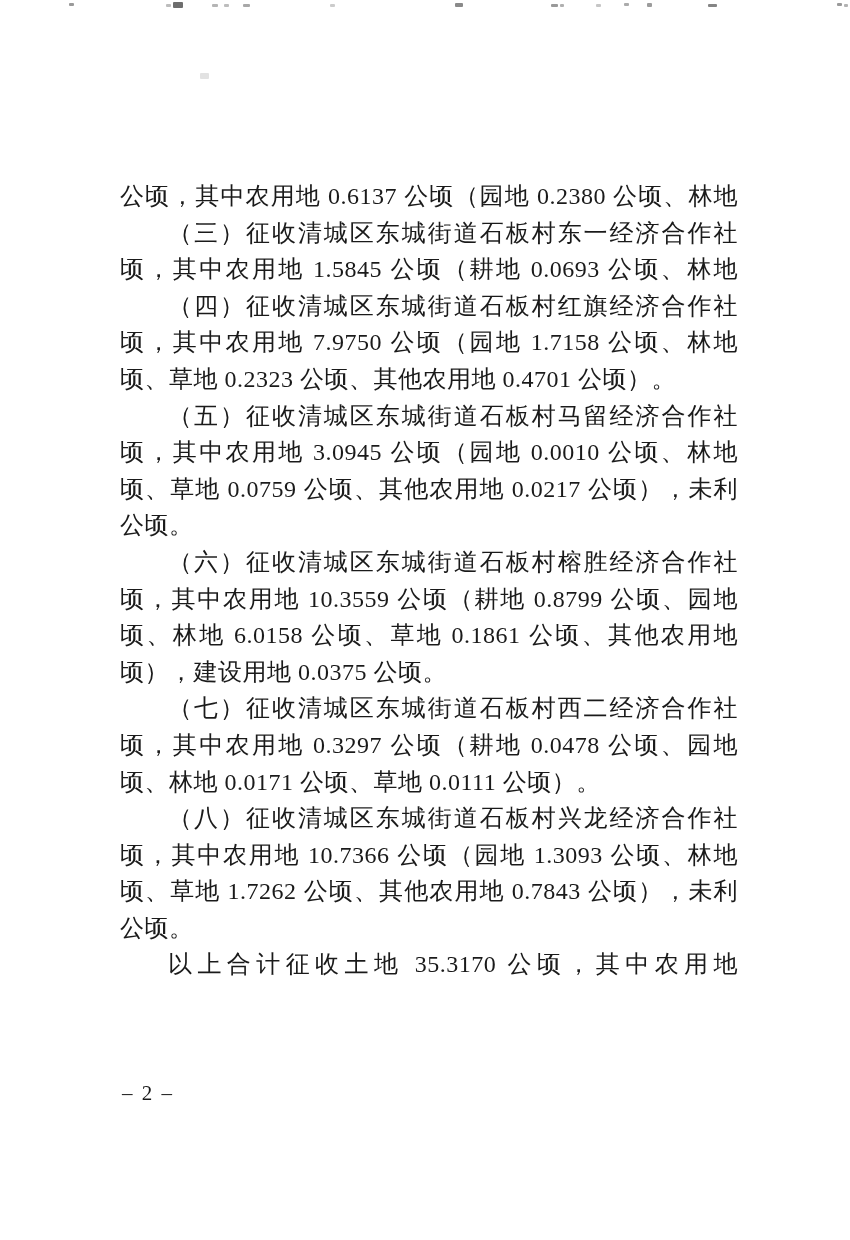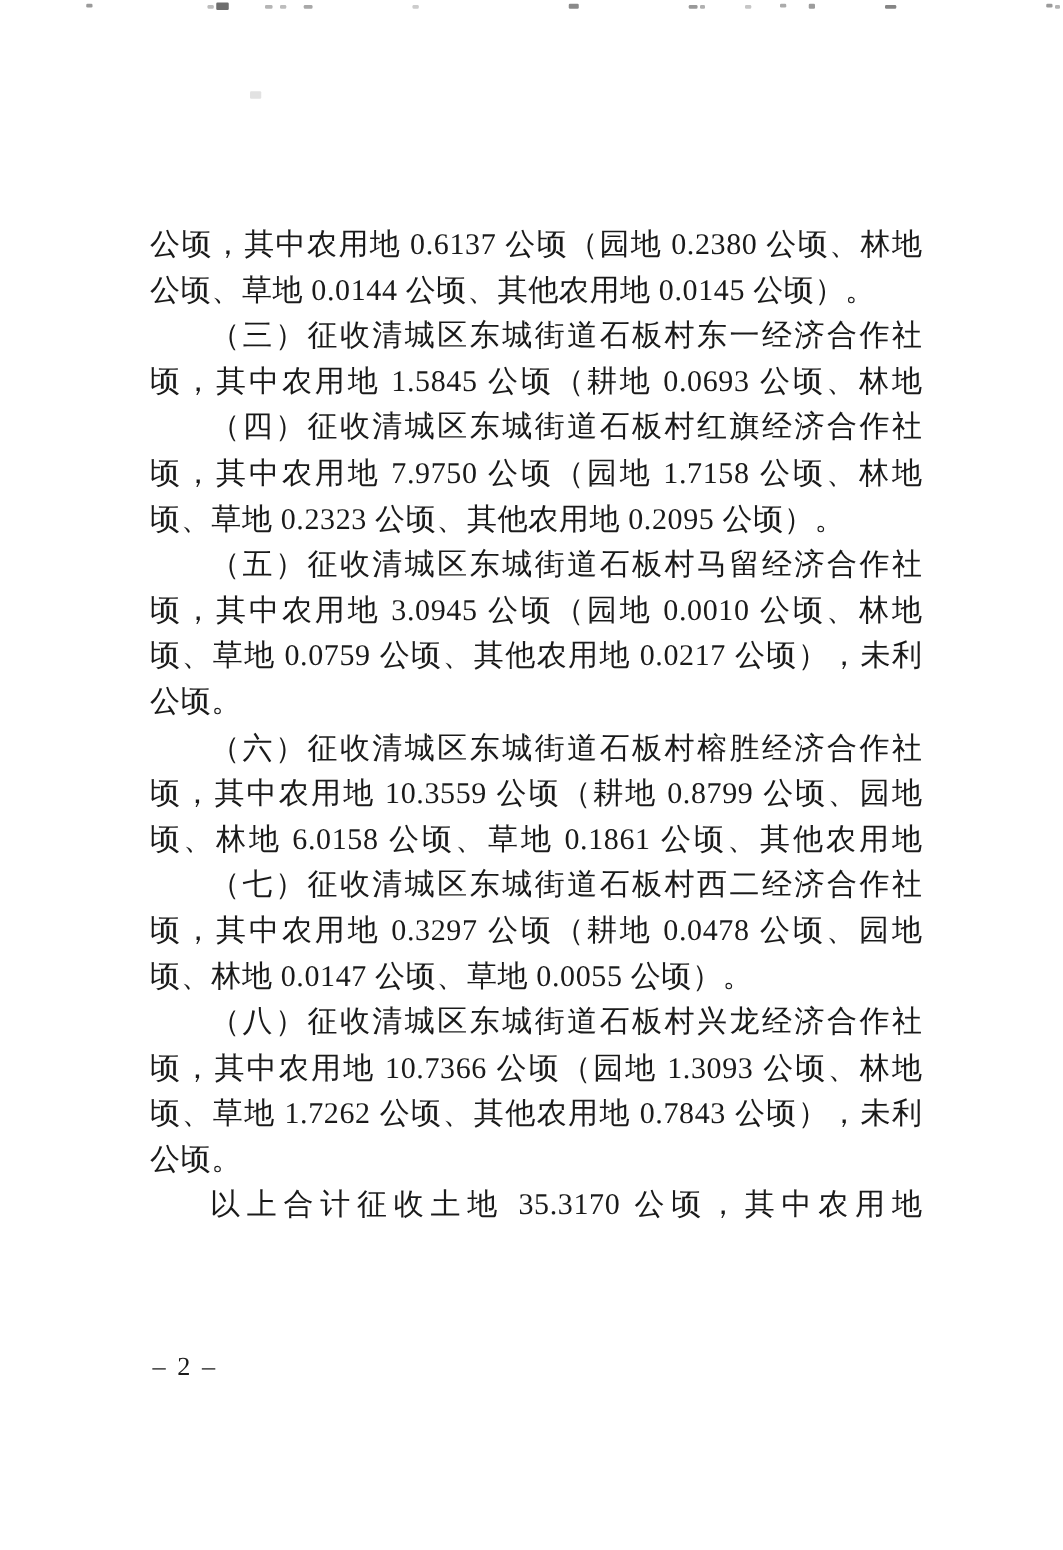--- a/index.html
+++ b/index.html
@@ -77,36 +77,36 @@
   <div class="speck" style="left:596px;top:4px;width:5px;height:3px;background:#c6c6c6;"></div>
   <div class="speck" style="left:624px;top:3px;width:5px;height:3px;background:#ababab;"></div>
   <div class="speck" style="left:647px;top:3px;width:5px;height:4px;background:#9c9c9c;"></div>
   <div class="speck" style="left:708px;top:4px;width:9px;height:3px;background:#858585;"></div>
   <div class="speck" style="left:837px;top:3px;width:5px;height:3px;background:#9a9a9a;"></div>
   <div class="speck" style="left:844px;top:4px;width:4px;height:3px;background:#b3b3b3;"></div>
   <div class="speck" style="left:200px;top:73px;width:9px;height:6px;background:#e2e2e2;"></div>
 
   <div class="doc-body" id="doc-body">
       <div class="line just">公顷，其中农用地 0.6137 公顷（园地 0.2380 公顷、林地 0.3468</div>
-      <div class="line">公顷、草地 0.0144 公顷、其他农用地 0.0145 公顷）。</div>
       <div class="line indent just">（三）征收清城区东城街道石板村东一经济合作社 1.5845 公</div>
       <div class="line just">顷，其中农用地 1.5845 公顷（耕地 0.0693 公顷、林地 1.0088 公</div>
       <div class="line indent just">（四）征收清城区东城街道石板村红旗经济合作社 7.9750 公</div>
       <div class="line just">顷，其中农用地 7.9750 公顷（园地 1.7158 公顷、林地 5.6945 公</div>
-      <div class="line">顷、草地 0.2323 公顷、其他农用地 0.2095 公顷）。</div>
+      <div class="line">顷、草地 0.2323 公顷、其他农用地 0.4701 公顷）。</div>
       <div class="line indent just">（五）征收清城区东城街道石板村马留经济合作社 3.1205 公</div>
       <div class="line just">顷，其中农用地 3.0945 公顷（园地 0.0010 公顷、林地 2.9968 公</div>
       <div class="line just">顷、草地 0.0759 公顷、其他农用地 0.0217 公顷），未利用地0.0251</div>
       <div class="line">公顷。</div>
       <div class="line indent just">（六）征收清城区东城街道石板村榕胜经济合作社 10.3934 公</div>
       <div class="line just">顷，其中农用地 10.3559 公顷（耕地 0.8799 公顷、园地 2.4119 公</div>
       <div class="line just">顷、林地 6.0158 公顷、草地 0.1861 公顷、其他农用地 0.8622 公</div>
+      <div class="line">顷），建设用地 0.0375 公顷。</div>
       <div class="line indent just">（七）征收清城区东城街道石板村西二经济合作社 0.3297 公</div>
       <div class="line just">顷，其中农用地 0.3297 公顷（耕地 0.0478 公顷、园地 0.2561 公</div>
-      <div class="line">顷、林地 0.0147 公顷、草地 0.0055 公顷）。</div>
+      <div class="line">顷、林地 0.0171 公顷、草地 0.0111 公顷）。</div>
       <div class="line indent just">（八）征收清城区东城街道石板村兴龙经济合作社 10.9278 公</div>
       <div class="line just">顷，其中农用地 10.7366 公顷（园地 1.3093 公顷、林地 6.9168 公</div>
       <div class="line just">顷、草地 1.7262 公顷、其他农用地 0.7843 公顷），未利用地0.1912</div>
       <div class="line">公顷。</div>
       <div class="line indent just">以上合计征收土地 35.3170 公顷，其中农用地 35.0632 公顷（耕</div>
     </div>
 
   <div class="footer">– 2 –</div>
 
 </div>

